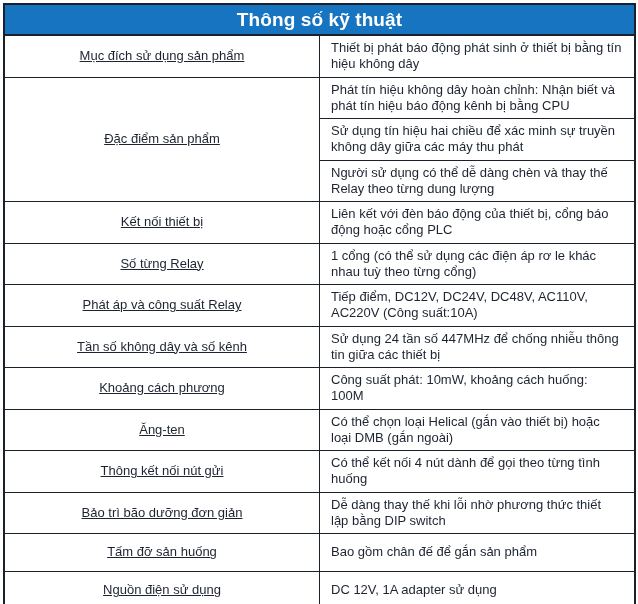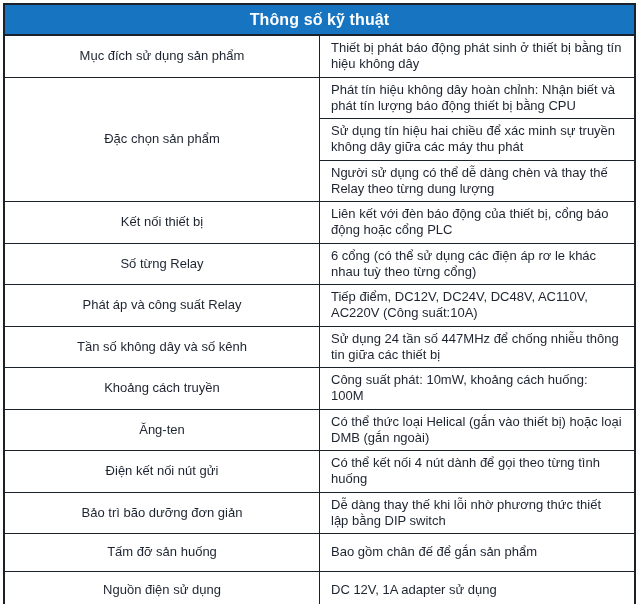--- a/index.html
+++ b/index.html
@@ -20,40 +20,41 @@
   table.spec{
     width:633px;
     border-collapse:collapse;
     table-layout:fixed;
     border:2.5px solid var(--border);
     background:var(--cell-bg);
   }
   th.title{
     background:var(--header-bg);
     color:var(--header-text);
-    font-size:16px;
+    font-size:19px;
     font-weight:bold;
     height:27px;
     text-align:center;
     vertical-align:middle;
     border:2px solid var(--border);
     letter-spacing:.1px;
   }
   td{
     border:1.5px solid var(--border);
     font-size:13px;
     line-height:1.25;
     vertical-align:middle;
     background:var(--cell-bg);
   }
   td.label{
     width:202px;
     text-align:center;
     padding:4px 6px;
     height:29px;
+    text-decoration:underline;
   }
   td.val{
     text-align:left;
     padding:4px 12px 4px 11px;
     height:29px;
     white-space:pre-wrap;
   }
 </style>
 </head>
 <body>
@@ -64,55 +65,55 @@
       <tr>
         <th class="title" colspan="2">Thông số kỹ thuật</th>
       </tr>
     </thead>
     <tbody>
         <tr>
           <td class="label" rowspan="1">Mục đích sử dụng sản phẩm</td>
           <td class="val">Thiết bị phát báo động phát sinh ở thiết bị bằng tín hiệu không dây</td>
         </tr>
         <tr>
-          <td class="label" rowspan="3">Đặc chọn sản phẩm</td>
-          <td class="val">Phát tín hiệu không dây hoàn chỉnh: Nhận biết và phát tín lượng báo động thiết bị bằng CPU</td>
+          <td class="label" rowspan="3">Đặc điểm sản phẩm</td>
+          <td class="val">Phát tín hiệu không dây hoàn chỉnh: Nhận biết và phát tín hiệu báo động kênh bị bằng CPU</td>
         </tr>
         <tr>
           <td class="val">Sử dụng tín hiệu hai chiều để xác minh sự truyền không dây giữa các máy thu phát</td>
         </tr>
         <tr>
           <td class="val">Người sử dụng có thể dễ dàng chèn và thay thế Relay theo từng dung lượng</td>
         </tr>
         <tr>
           <td class="label" rowspan="1">Kết nối thiết bị</td>
           <td class="val">Liên kết với đèn báo động của thiết bị, cổng báo động hoặc cổng PLC</td>
         </tr>
         <tr>
           <td class="label" rowspan="1">Số từng Relay</td>
-          <td class="val">6 cổng (có thể sử dụng các điện áp rơ le khác nhau tuỳ theo từng cổng)</td>
+          <td class="val">1 cổng (có thể sử dụng các điện áp rơ le khác nhau tuỳ theo từng cổng)</td>
         </tr>
         <tr>
           <td class="label" rowspan="1">Phát áp và công suất Relay</td>
           <td class="val">Tiếp điểm, DC12V, DC24V, DC48V, AC110V, AC220V (Công suất:10A)</td>
         </tr>
         <tr>
           <td class="label" rowspan="1">Tần số không dây và số kênh</td>
           <td class="val">Sử dụng 24 tần số 447MHz để chống nhiễu thông tin giữa các thiết bị</td>
         </tr>
         <tr>
-          <td class="label" rowspan="1">Khoảng cách truyền</td>
+          <td class="label" rowspan="1">Khoảng cách phương</td>
           <td class="val">Công suất phát: 10mW, khoảng cách huống: 100M</td>
         </tr>
         <tr>
           <td class="label" rowspan="1">Ăng-ten</td>
-          <td class="val">Có thể thức loại Helical (gắn vào thiết bị) hoặc loại DMB (gắn ngoài)</td>
+          <td class="val">Có thể chọn loại Helical (gắn vào thiết bị) hoặc loại DMB (gắn ngoài)</td>
         </tr>
         <tr>
-          <td class="label" rowspan="1">Điện kết nối nút gửi</td>
+          <td class="label" rowspan="1">Thông kết nối nút gửi</td>
           <td class="val">Có thể kết nối 4 nút dành để gọi theo từng tình huống</td>
         </tr>
         <tr>
           <td class="label" rowspan="1">Bảo trì bão dưỡng đơn giản</td>
           <td class="val">Dễ dàng thay thế khi lỗi nhờ phương thức thiết lập bằng DIP switch</td>
         </tr>
         <tr>
           <td class="label" rowspan="1">Tấm đỡ sản huống</td>
           <td class="val">Bao gồm chân đế để gắn sản phẩm</td>
         </tr>

